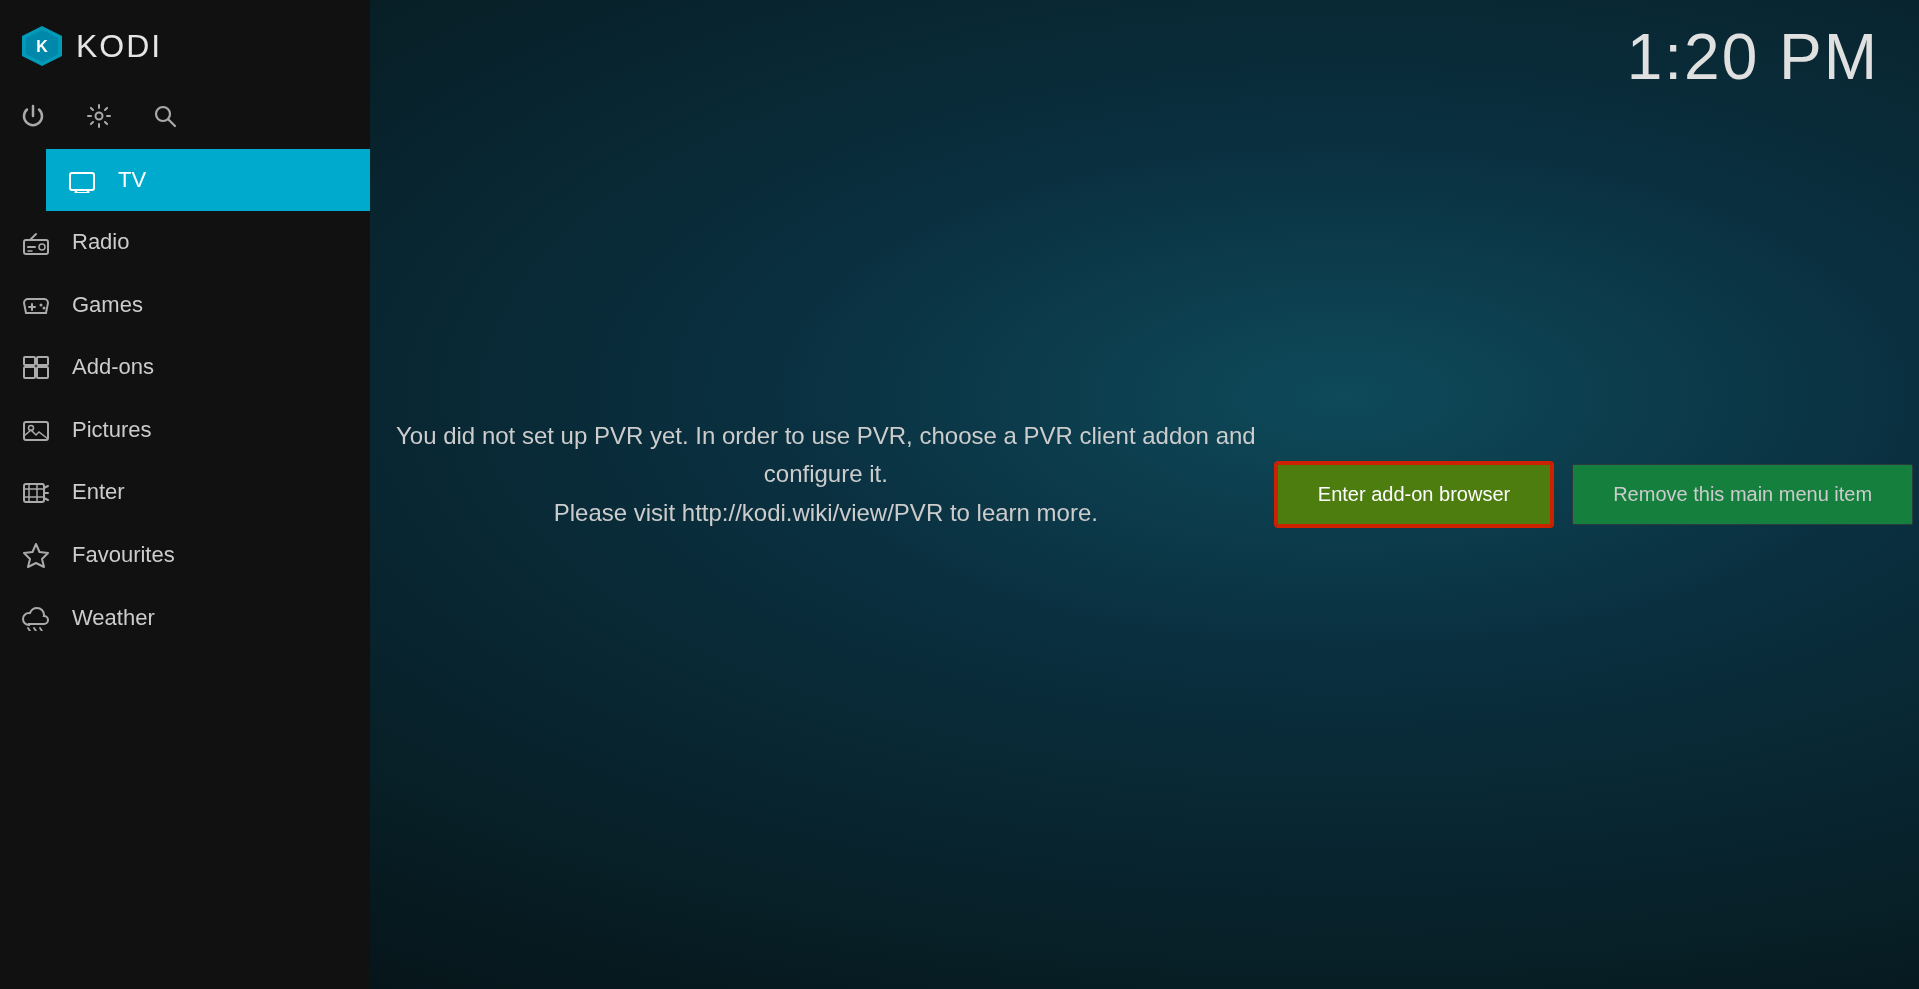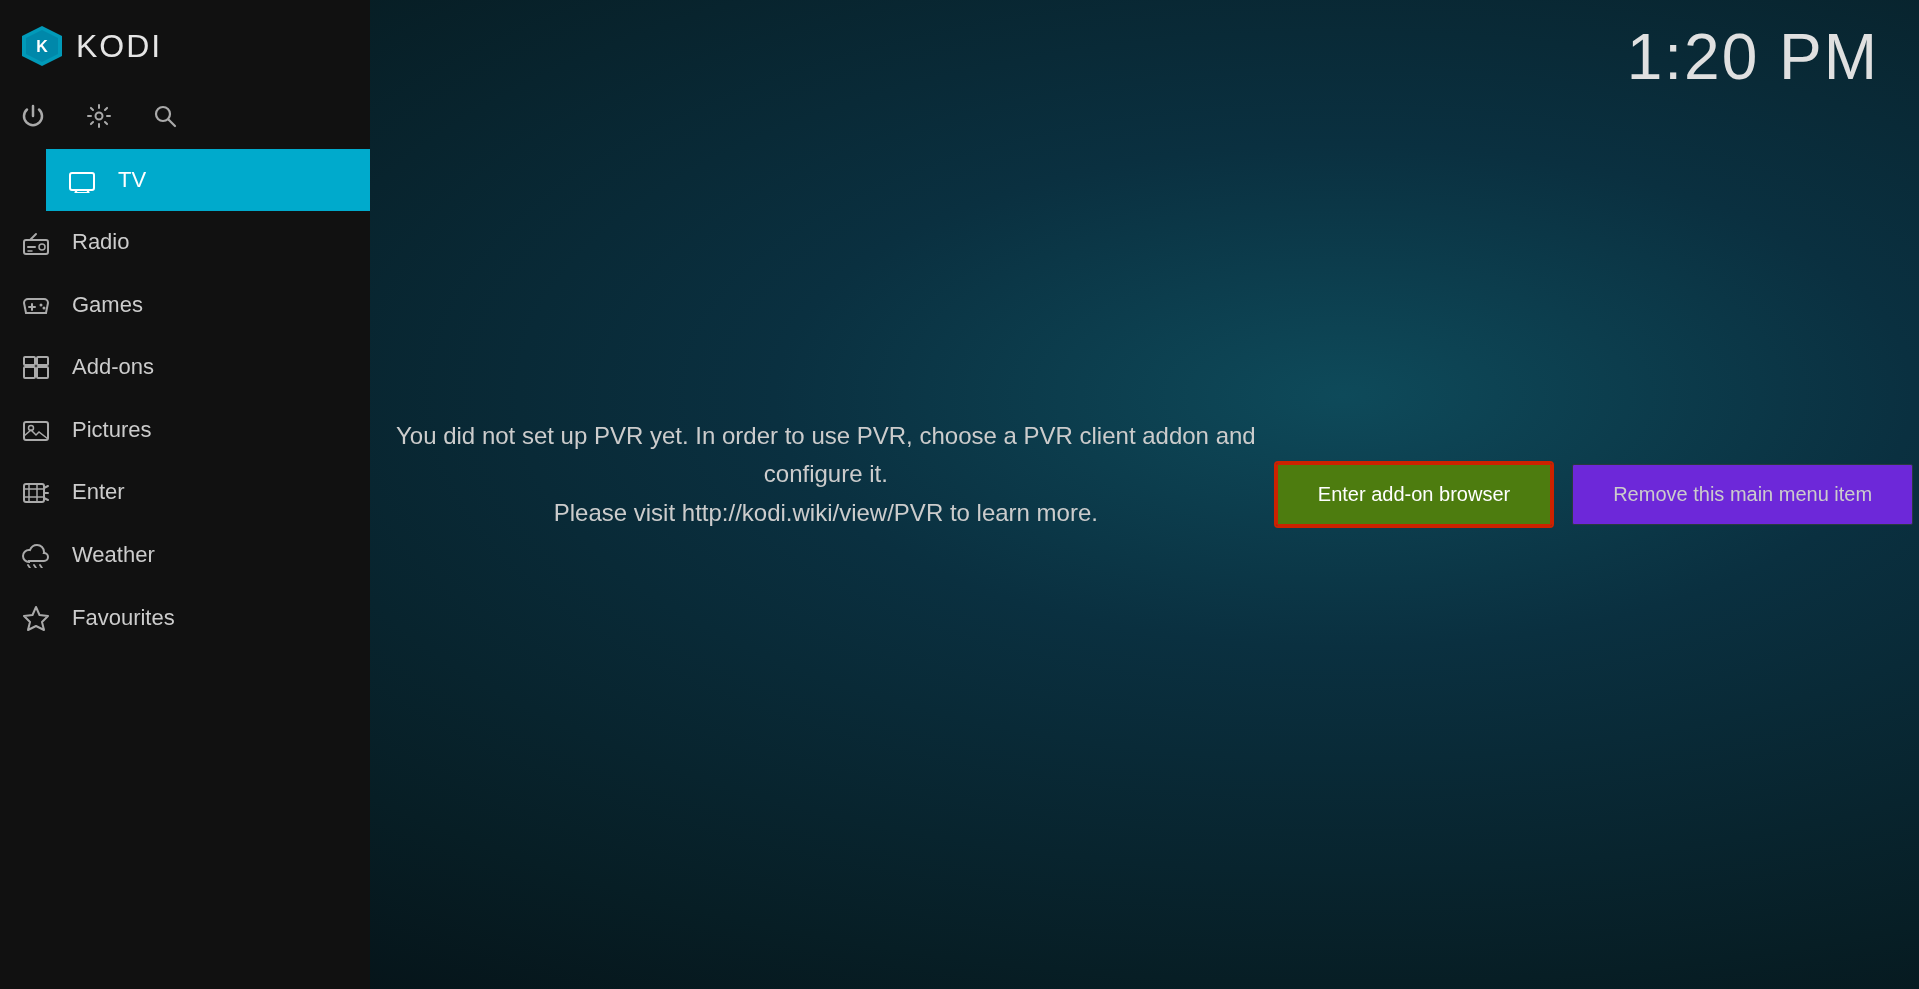--- a/index.html
+++ b/index.html
@@ -151,21 +151,21 @@
 
     .btn-addon-browser {
       background: #4d7c0f;
       color: #ffffff;
       border: 2px solid #cc2200;
       outline: 2px solid #cc2200;
       outline-offset: 0px;
     }
 
     .btn-remove {
-      background: #6d28d9;
+      background: #15803d;
       color: #cccccc;
       border: 1px solid #2a3a40;
     }
 
     
     svg {
       display: inline-block;
       vertical-align: middle;
     }
   </style>
@@ -286,37 +286,37 @@
           <line x1="22" y1="6" x2="26" y2="4" stroke="#aaa" stroke-width="2" stroke-linecap="round"></line>
           <line x1="22" y1="16" x2="26" y2="18" stroke="#aaa" stroke-width="2" stroke-linecap="round"></line>
           <line x1="22" y1="11" x2="26" y2="11" stroke="#aaa" stroke-width="2" stroke-linecap="round"></line>
         </svg>
       </span>
       <span class="nav-label">Enter</span>
     </div>
 
     <div class="nav-item">
       <span class="nav-icon">
+        <svg width="28" height="26" viewBox="0 0 28 26" fill="none">
+          <polygon points="14,2 17.5,10 26,11 20,17 22,25 14,21 6,25 8,17 2,11 10.5,10" stroke="#aaa" stroke-width="2" fill="none" stroke-linejoin="round"></polygon>
+        </svg>
+      </span>
+      <span class="nav-label">Favourites</span>
+    </div>
+
+    <div class="nav-item">
+      <span class="nav-icon">
         <svg width="30" height="26" viewBox="0 0 30 26" fill="none">
           <path d="M8 20c-3.3 0-6-2.7-6-6s2.7-6 6-6c.3 0 .6 0 .9.1C10 5.4 12.8 3 16 3c3.9 0 7 3.1 7 7 0 .3 0 .7-.1 1H23c2.2 0 4 1.8 4 4s-1.8 4-4 4H8z" stroke="#aaa" stroke-width="2" fill="none"></path>
           <line x1="7" y1="23" x2="9" y2="26" stroke="#aaa" stroke-width="1.8" stroke-linecap="round"></line>
           <line x1="13" y1="23" x2="15" y2="26" stroke="#aaa" stroke-width="1.8" stroke-linecap="round"></line>
           <line x1="19" y1="23" x2="21" y2="26" stroke="#aaa" stroke-width="1.8" stroke-linecap="round"></line>
         </svg>
       </span>
       <span class="nav-label">Weather</span>
-    </div>
-
-    <div class="nav-item">
-      <span class="nav-icon">
-        <svg width="28" height="26" viewBox="0 0 28 26" fill="none">
-          <polygon points="14,2 17.5,10 26,11 20,17 22,25 14,21 6,25 8,17 2,11 10.5,10" stroke="#aaa" stroke-width="2" fill="none" stroke-linejoin="round"></polygon>
-        </svg>
-      </span>
-      <span class="nav-label">Favourites</span>
     </div>
 
   </nav>
 </div>
 
 <div class="main-content">
   <div class="pvr-message">
     <div>You did not set up PVR yet. In order to use PVR, choose a PVR client addon and configure it.</div>
     <div>Please visit http://kodi.wiki/view/PVR to learn more.</div>
   </div>

